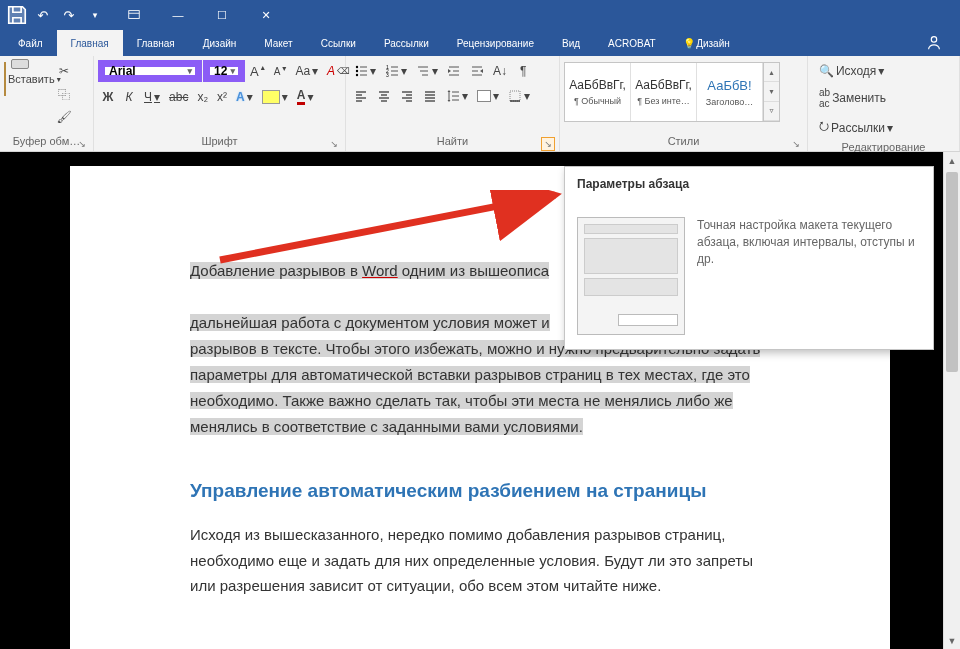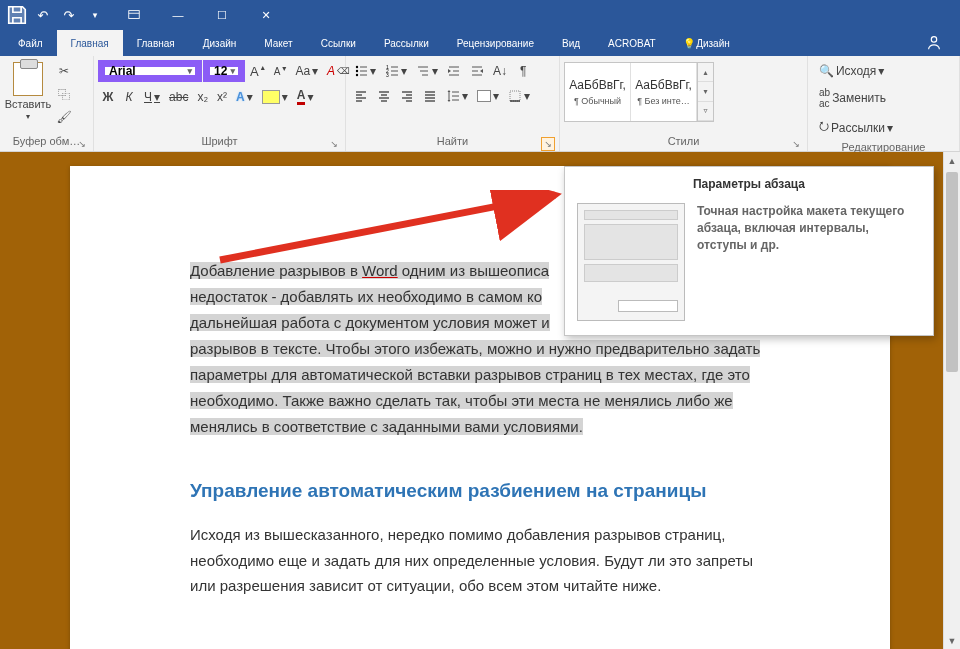--- a/index.html
+++ b/index.html
@@ -26,21 +26,21 @@
   .ribbon { height: 96px; background: #f3f3f3; border-bottom: 1px solid #d4d4d4; display: flex; }
   .group { border-right: 1px solid #e0e0e0; display: flex; flex-direction: column; padding: 2px 4px 0 4px; }
   .group .area { flex: 1; display: flex; align-items: flex-start; gap: 2px; }
   .group .label { height: 16px; font-size: 11px; color: #666; text-align: center; position: relative; }
   .launcher { position: absolute; right: 0; bottom: 0; width: 14px; height: 14px; font-size: 9px; color: #777; display:flex;align-items:center;justify-content:center; border:1px solid transparent;}
   .btn { border: 1px solid transparent; background: transparent; padding: 2px 3px; font-size: 12px; color: #444; display:flex;align-items:center;justify-content:center; gap:2px; min-height:22px;}
   .col { display:flex; flex-direction:column; gap:1px;}
   .row { display:flex; gap:1px; align-items:center;}
 
   
-  .bigbtn { width:48px; display:flex; flex-direction:column; align-items:center; justify-content:flex-start; font-size:11px; color:#444; padding-top:4px; gap:2px;}
+  .bigbtn { width:48px; display:flex; flex-direction:row; align-items:center; justify-content:flex-start; font-size:11px; color:#444; padding-top:4px; gap:2px;}
   .paste-ic { width:30px; height:34px; background:#fff; border:1px solid #b58a3f; position:relative;}
   .paste-ic::before{content:"";position:absolute;top:-4px;left:6px;width:16px;height:8px;border:1px solid #888;background:#ddd;border-radius:2px;}
   .smallic { width:20px;height:20px; display:flex;align-items:center;justify-content:center;font-size:12px;}
 
   
   .fontbox, .sizebox { height:22px; border:7px solid #8b5cf6; background:#fff; font-size:12px; padding:0 18px 0 4px; display:flex;align-items:center; position:relative;font-weight:bold;}
   .fontbox{width:104px;} .sizebox{width:42px;}
   .dd::after{content:"▾"; position:absolute; right:3px; font-size:9px; color:#666;}
   .tgl { font-weight:bold; min-width:20px;}
   .hl { background: #ffff66; width:18px;height:14px;border:1px solid #999;}
@@ -54,38 +54,38 @@
   .style-item{width:66px;height:58px;border-right:1px solid #e0e0e0;display:flex;flex-direction:column;align-items:center;justify-content:center;padding:2px;font-size:9px;color:#555;}
   .style-prev{font-size:12px;color:#333;margin-bottom:4px;}
   .style-item:nth-child(3) .style-prev{color:#2e74b5;font-size:13px;}
   .styles-more{width:16px;display:flex;flex-direction:column;background:#f3f3f3;border-left:1px solid #c5c5c5;}
   .styles-more div{flex:1;display:flex;align-items:center;justify-content:center;font-size:8px;color:#666;border-bottom:1px solid #ddd;}
 
   
   .editcol .btn{justify-content:flex-start;font-size:12px;padding:2px 6px;white-space:nowrap;}
 
   
-  .workspace { position:absolute; top:152px; left:0; right:0; bottom:0; background:#a16207; overflow:hidden;}
+  .workspace { position:absolute; top:152px; left:0; right:0; bottom:0; background:#000000; overflow:hidden;}
   .page { position:absolute; top:14px; left:70px; width:820px; min-height:900px; background:#fff; box-shadow:0 1px 4px rgba(0,0,0,0.25); padding:92px 120px 40px 120px;}
   .para{font-size:15px; line-height:1.73; color:#333; font-family:Arial,sans-serif;}
   .sel{background:#d4d4d4;}
   .underl{text-decoration:underline;text-decoration-color:#c00;color:#333;}
   .h2{color:#2e74b5;font-size:19px;margin:40px 0 20px 0;font-family:"Segoe UI",Arial;}
 
   
   .tooltip{position:absolute; top:166px; left:564px; width:370px; background:#fff; border:1px solid #c5c5c5; box-shadow:2px 3px 8px rgba(0,0,0,0.25);padding:10px 12px 14px 12px;z-index:20;}
-  .tooltip .tt-title{font-weight:bold;font-size:12px;color:#333;margin-bottom:12px;text-align:center;}
+  .tooltip .tt-title{font-weight:bold;font-size:12px;color:#333;margin-bottom:26px;}
   .tooltip .tt-body{display:flex;gap:12px;}
   .tt-img{width:108px;height:118px;border:1px solid #bbb;background:linear-gradient(#f4f4f4,#f4f4f4);position:relative;flex-shrink:0;}
   .tt-img .fake{position:absolute;left:6px;right:6px;background:#e4e4e4;border:1px solid #ccc;}
   .tt-img .f1{top:6px;height:10px;}
   .tt-img .f2{top:20px;height:36px;}
   .tt-img .f3{top:60px;height:18px;}
   .tt-img .f4{bottom:8px;left:40px;right:6px;height:12px;background:#fff;border:1px solid #bbb;}
-  .tt-text{font-size:12px;color:#666;line-height:1.4;font-weight:bold;}
+  .tt-text{font-size:12px;color:#666;line-height:1.4;}
 
   
   .arrow{position:absolute;top:190px;left:210px;width:370px;height:80px;z-index:15;pointer-events:none;}
 
   .scrollbar{position:absolute;right:0;top:152px;bottom:0;width:17px;background:#f0f0f0;border-left:1px solid #ddd;}
   .scrollbar .thumb{position:absolute;left:2px;right:2px;top:20px;height:200px;background:#c2c2c2;border-radius:2px;}
   .scrollbar .sbtn{position:absolute;left:0;right:0;height:17px;display:flex;align-items:center;justify-content:center;font-size:9px;color:#666;}
   .scrollbar .up{top:0;} .scrollbar .dn{bottom:0;}
 
   svg.ribbon-ic{width:14px;height:14px;}
@@ -269,20 +269,24 @@
     <div class="area" style="padding-top:4px;">
       <div class="styles-gal">
         <div class="style-item">
             <div class="style-prev">АаБбВвГг,</div>
             <div>¶ Обычный</div>
           </div>
         <div class="style-item">
             <div class="style-prev">АаБбВвГг,</div>
             <div>¶ Без инте…</div>
           </div>
+        <div class="style-item">
+            <div class="style-prev">АаБбВ!</div>
+            <div>Заголово…</div>
+          </div>
         <div class="styles-more">
             <div>▴</div>
             <div>▾</div>
             <div>▿</div>
           </div>
       </div>
     </div>
     <div class="label"><span>Стили</span><span class="launcher">↘</span></div>
   </div>
 
@@ -296,21 +300,21 @@
       <div class="btn"><span>⭮</span><span>Рассылки</span> ▾</div>
     </div>
     <div class="label"><span>Редактирование</span></div>
   </div>
 </div>
 
 <div class="workspace">
   <div class="page">
     <p class="para">
       <span class="sel"><span>Добавление разрывов в </span><span class="underl">Word</span><span> одним из вышеописа</span></span><br>
-      <span class="sel">недостаток - добавлять их необходимо в самом ко</span><br>
+      <br>
       <span class="sel">дальнейшая работа с документом условия может и</span><br>
       <span class="sel">разрывов в тексте. Чтобы этого избежать, можно и нужно предварительно задать параметры для автоматической вставки разрывов страниц в тех местах, где это необходимо. Также важно сделать так, чтобы эти места не менялись либо же менялись в соответствие с заданными вами условиями.</span>
     </p>
     <h2 class="h2">Управление автоматическим разбиением на страницы</h2>
     <p class="para">Исходя из вышесказанного, нередко помимо добавления разрывов страниц, необходимо еще и задать для них определенные условия. Будут ли это запреты или разрешения зависит от ситуации, обо всем этом читайте ниже.</p>
   </div>
 </div>
 
 <div class="scrollbar">
   <div class="sbtn up">▲</div>

